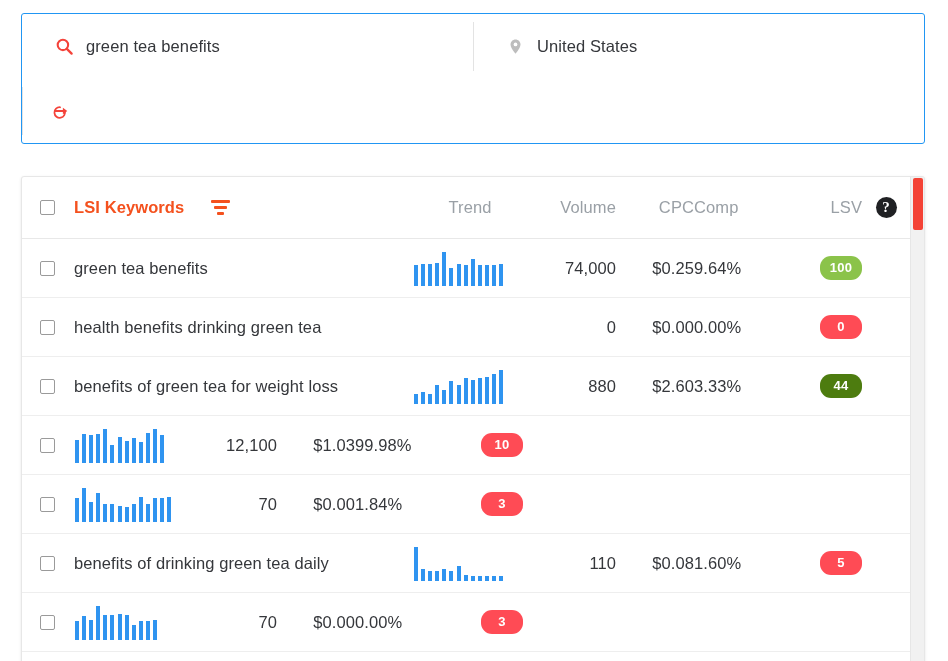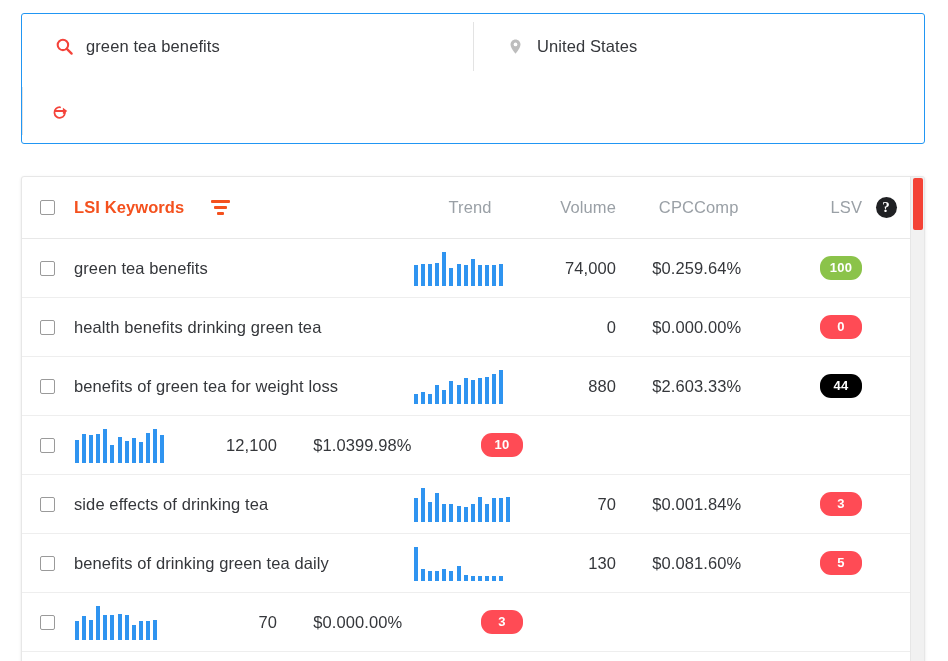--- a/index.html
+++ b/index.html
@@ -167,21 +167,21 @@
     min-width: 42px;
     padding: 4px 0 5px;
     border-radius: 11px;
     color: #fff;
     font-size: 13px;
     font-weight: bold;
     text-align: center;
     letter-spacing: .2px;
   }
   .badge.green  { background: #8bc34a; }
-  .badge.orange { background: #000000; }
+  .badge.orange { background: #4d7c0f; }
   .badge.red    { background: #ff4b55; }
 
   .help-dot {
     width: 21px;
     height: 21px;
     border-radius: 50%;
     background: #202124;
     color: #fff;
     font-size: 15px;
     font-weight: bold;
@@ -392,21 +392,20 @@
           <div class="c-volume"><span class="num">12,100</span></div>
           <div class="c-cpc"><span class="num">$1.03</span></div>
           <div class="c-comp"><span class="num">99.98%</span></div>
           <div class="c-lsv"><span class="badge red">10</span></div>
           <div class="c-help"></div>
         </div>
         <div class="row">
           <div class="c-check">
             <span class="chk"></span>
           </div>
-          <div class="c-keyword"><span class="kw">side effects of drinking tea</span></div>
           <div class="c-trend">
             <div class="spark">
               <i style="height: 24.48px;"></i>
               <i style="height: 34px;"></i>
               <i style="height: 19.72px;"></i>
               <i style="height: 28.56px;"></i>
               <i style="height: 17.68px;"></i>
               <i style="height: 17.68px;"></i>
               <i style="height: 16.32px;"></i>
               <i style="height: 14.96px;"></i>
@@ -439,21 +438,21 @@
               <i style="height: 10.2px;"></i>
               <i style="height: 14.96px;"></i>
               <i style="height: 6.12px;"></i>
               <i style="height: 5.44px;"></i>
               <i style="height: 5.44px;"></i>
               <i style="height: 5.44px;"></i>
               <i style="height: 5.44px;"></i>
               <i style="height: 5.44px;"></i>
             </div>
           </div>
-          <div class="c-volume"><span class="num">130</span></div>
+          <div class="c-volume"><span class="num">110</span></div>
           <div class="c-cpc"><span class="num">$0.08</span></div>
           <div class="c-comp"><span class="num">1.60%</span></div>
           <div class="c-lsv"><span class="badge red">5</span></div>
           <div class="c-help"></div>
         </div>
         <div class="row">
           <div class="c-check">
             <span class="chk"></span>
           </div>
           <div class="c-trend">

